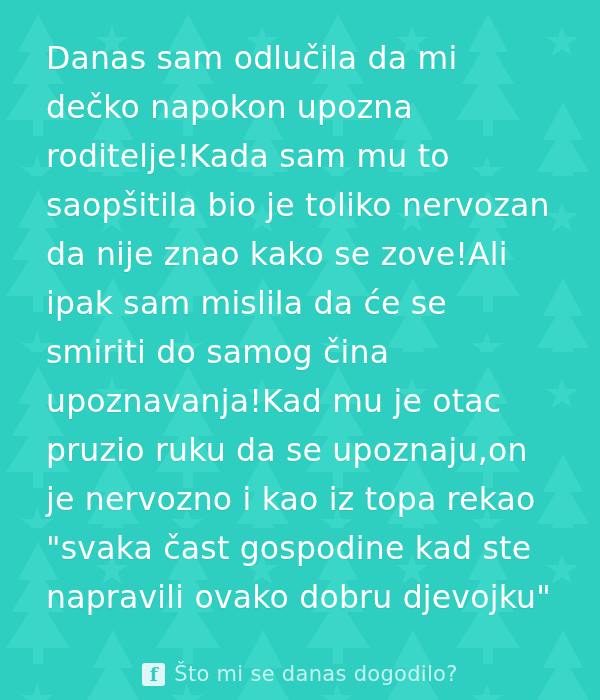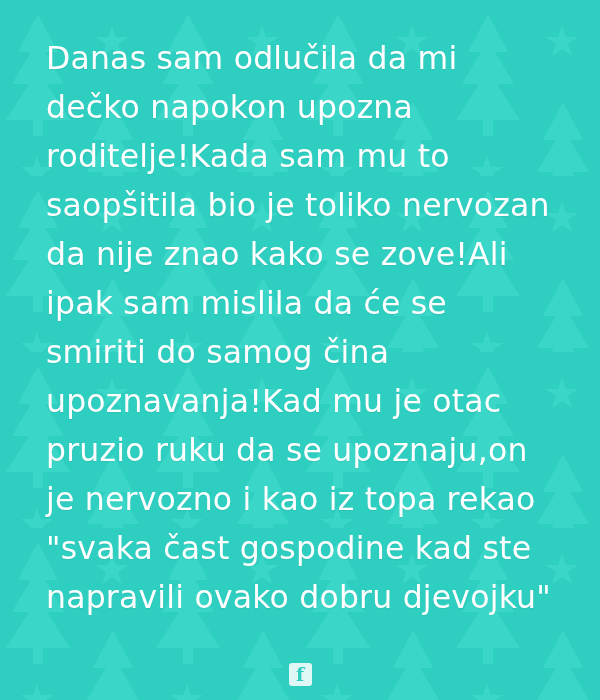--- a/index.html
+++ b/index.html
@@ -95,15 +95,16 @@
       </pattern>
     </defs>
     <rect x="0" y="0" width="600" height="700" fill="#2ecec0"></rect>
     <rect x="0" y="0" width="600" height="700" fill="url(#trees)"></rect>
   </svg>
 
   <div id="quote">Danas sam odlučila da mi dečko napokon upozna roditelje!Kada sam mu to saopšitila bio je toliko nervozan da nije znao kako se zove!Ali ipak sam mislila da će se smiriti do samog čina upoznavanja!Kad mu je otac pruzio ruku da se upoznaju,on je nervozno i kao iz topa rekao "svaka čast gospodine kad ste napravili ovako dobru djevojku"</div>
 
   <div id="footer">
     <div id="fb-icon">f</div>
+    <div id="footer-text">Što mi se danas dogodilo?</div>
   </div>
 
 </div>
 
 </body></html>

